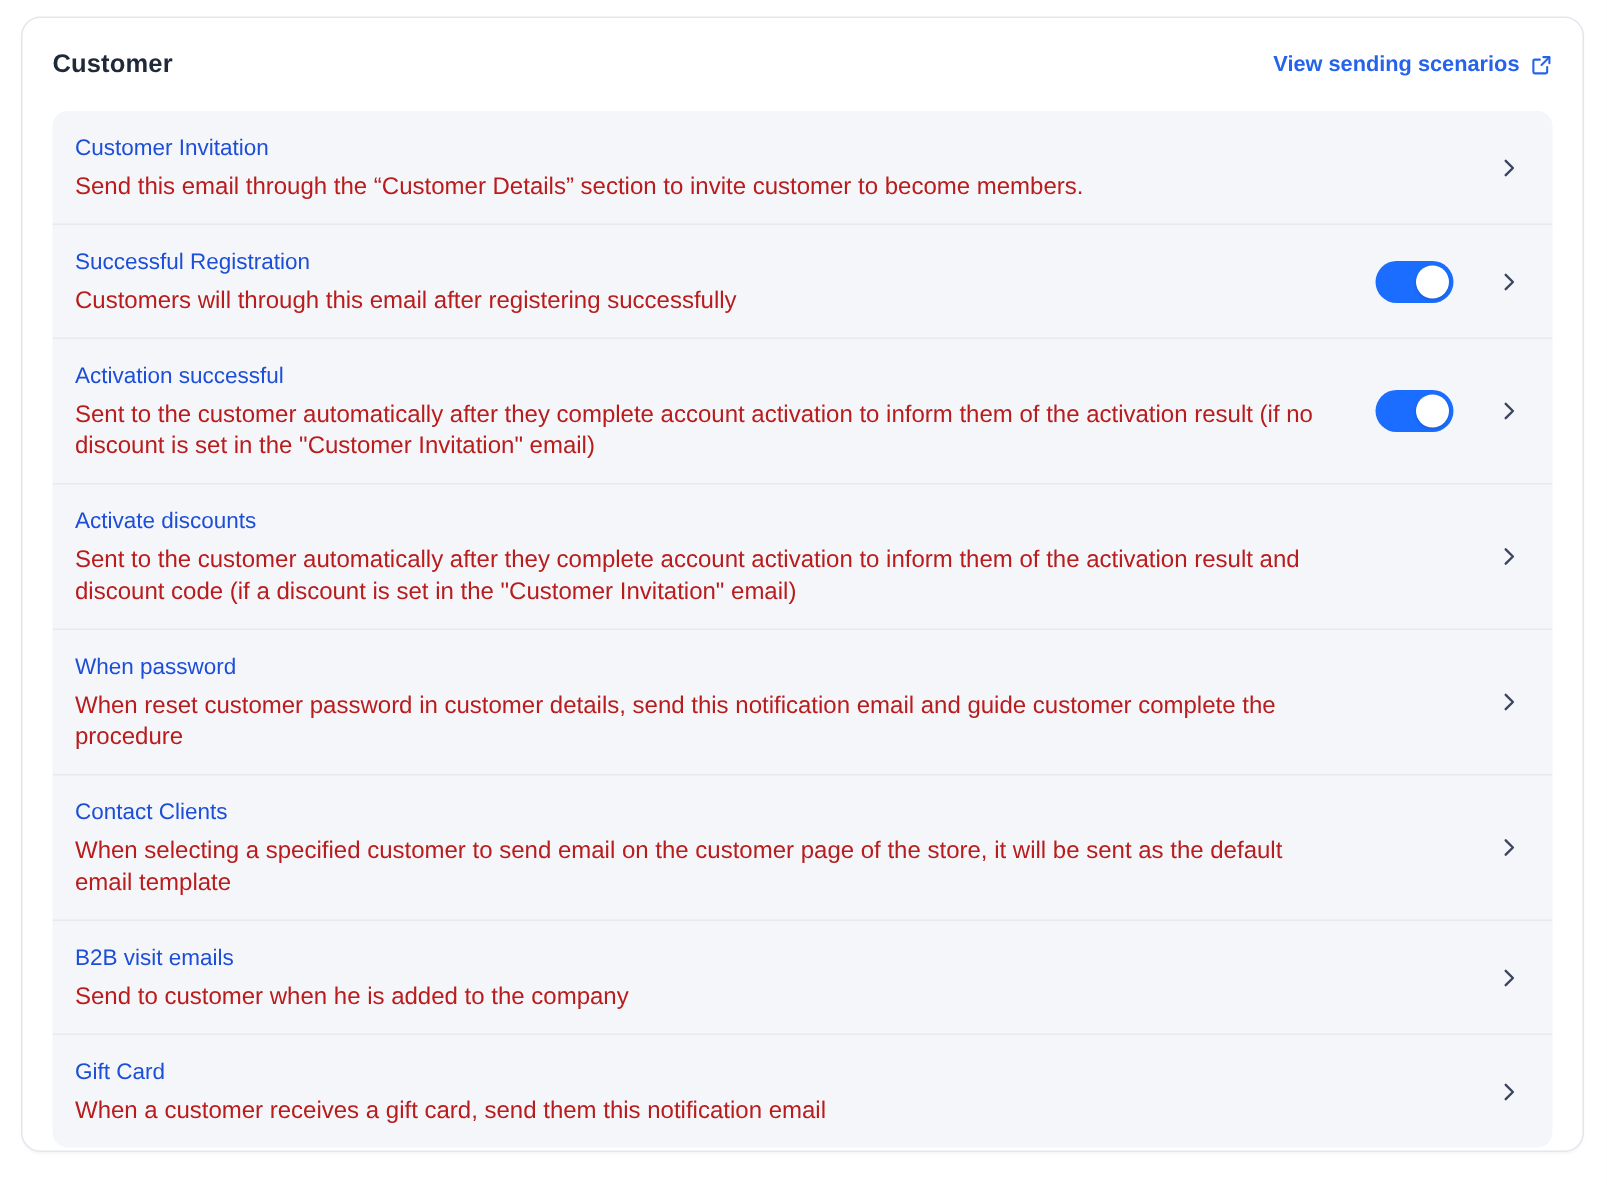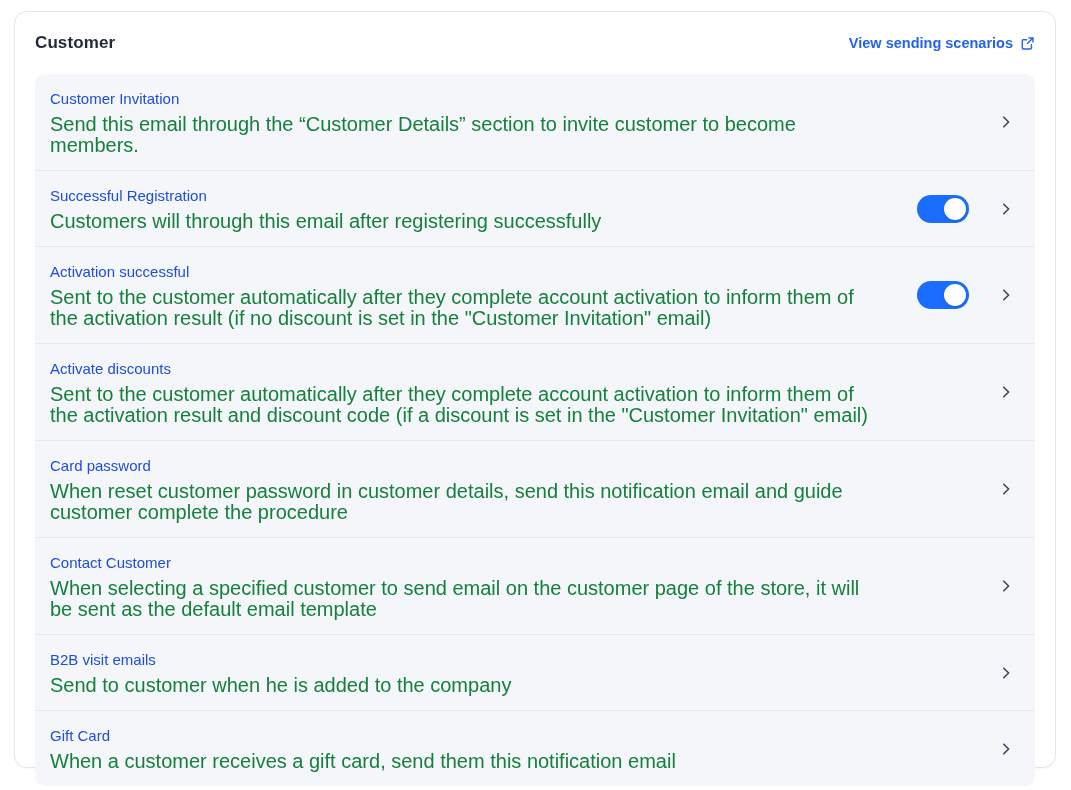--- a/index.html
+++ b/index.html
@@ -91,22 +91,22 @@
 
   .row-title {
     font-size: 15px;
     color: #1d4ed8;
     line-height: 21px;
     margin-bottom: 5px;
     font-weight: normal;
   }
 
   .row-desc {
-    font-size: 20px;
-    color: #15803d;
+    font-size: 16px;
+    color: #b91c1c;
     line-height: 21px;
     max-width: 830px;
   }
 
   .row-controls {
     display: flex;
     align-items: center;
     flex: 0 0 auto;
     gap: 0;
   }
@@ -234,36 +234,36 @@
       <div class="chevron">
         <svg width="16" height="16" viewBox="0 0 16 16" fill="none" xmlns="http://www.w3.org/2000/svg">
           <path d="M5.8 3.2L10.6 8l-4.8 4.8" stroke="#3c4560" stroke-width="1.6" stroke-linecap="round" stroke-linejoin="round"></path>
         </svg>
       </div>
     </div>
   </div>
 
   <div class="row">
     <div class="row-text">
-      <div class="row-title">Card password</div>
+      <div class="row-title">When password</div>
       <div class="row-desc">When reset customer password in customer details, send this notification email and guide customer complete the procedure</div>
     </div>
     <div class="row-controls">
       <div class="toggle-spacer"></div>
       <div class="chevron">
         <svg width="16" height="16" viewBox="0 0 16 16" fill="none" xmlns="http://www.w3.org/2000/svg">
           <path d="M5.8 3.2L10.6 8l-4.8 4.8" stroke="#3c4560" stroke-width="1.6" stroke-linecap="round" stroke-linejoin="round"></path>
         </svg>
       </div>
     </div>
   </div>
 
   <div class="row">
     <div class="row-text">
-      <div class="row-title">Contact Customer</div>
+      <div class="row-title">Contact Clients</div>
       <div class="row-desc">When selecting a specified customer to send email on the customer page of the store, it will be sent as the default email template</div>
     </div>
     <div class="row-controls">
       <div class="toggle-spacer"></div>
       <div class="chevron">
         <svg width="16" height="16" viewBox="0 0 16 16" fill="none" xmlns="http://www.w3.org/2000/svg">
           <path d="M5.8 3.2L10.6 8l-4.8 4.8" stroke="#3c4560" stroke-width="1.6" stroke-linecap="round" stroke-linejoin="round"></path>
         </svg>
       </div>
     </div>

